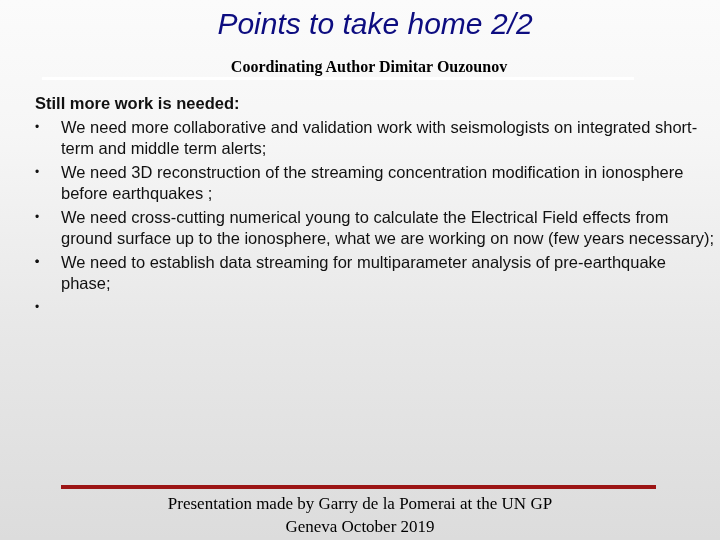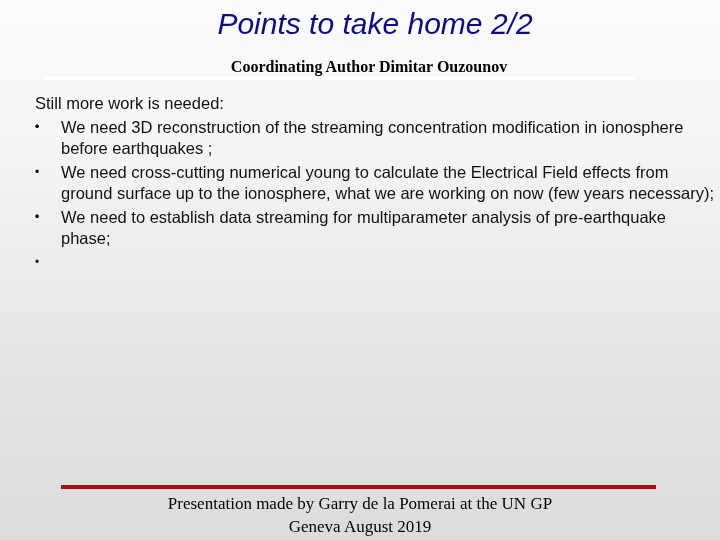--- a/index.html
+++ b/index.html
@@ -19,21 +19,21 @@
     font-family: "Liberation Serif", serif; font-weight: bold; font-size: 16px; line-height: 22px;
   }
   .author-rule {
     position: absolute; left: 42px; top: 77px; width: 592px; height: 3px;
     background: #ffffff;
   }
   .content {
     position: absolute; left: 35px; top: 93px; width: 680px;
     color: #111; font-size: 16.5px; line-height: 21px;
   }
-  .heading { font-weight: normal; margin: 0 0 3px 0; }
+  .heading { font-weight: bold; margin: 0 0 3px 0; }
   ul.bullets { list-style: none; margin: 0; padding: 0; }
   ul.bullets li { position: relative; padding-left: 26px; margin-bottom: 3px; }
   ul.bullets li .bullet {
     position: absolute; left: 0; top: 0; width: 10px; font-size: 12px;
   }
   .footer-rule {
     position: absolute; left: 61px; top: 485px; width: 595px; height: 4px;
     background: #9c1515;
   }
   .footer {
@@ -47,20 +47,21 @@
 
 <div class="title">Points to take home 2/2</div>
 <div class="author">Coordinating Author  Dimitar Ouzounov</div>
 <div class="author-rule"></div>
 
 <div class="content">
   <div class="heading">Still more work is needed:</div>
   <ul class="bullets">
     <li>
       <span class="bullet">•</span>
+      <span>We need more collaborative and validation work with seismologists on integrated short-term and middle term alerts;</span>
     </li>
     <li>
       <span class="bullet">•</span>
       <span>We need 3D reconstruction of the streaming concentration modification in ionosphere before earthquakes ;</span>
     </li>
     <li>
       <span class="bullet">•</span>
       <span>We need cross-cutting numerical young to calculate the Electrical Field  effects from ground surface up to the ionosphere, what we are working on now (few years necessary);</span>
     </li>
     <li>
@@ -72,14 +73,14 @@
     </li>
     <li>
       <span class="bullet">•</span>
     </li>
   </ul>
 </div>
 
 <div class="footer-rule"></div>
 <div class="footer">
   <div>Presentation  made by Garry de la Pomerai at the UN GP</div>
-  <div>Geneva August 2019</div>
+  <div>Geneva October 2019</div>
 </div>
 
 </body></html>

